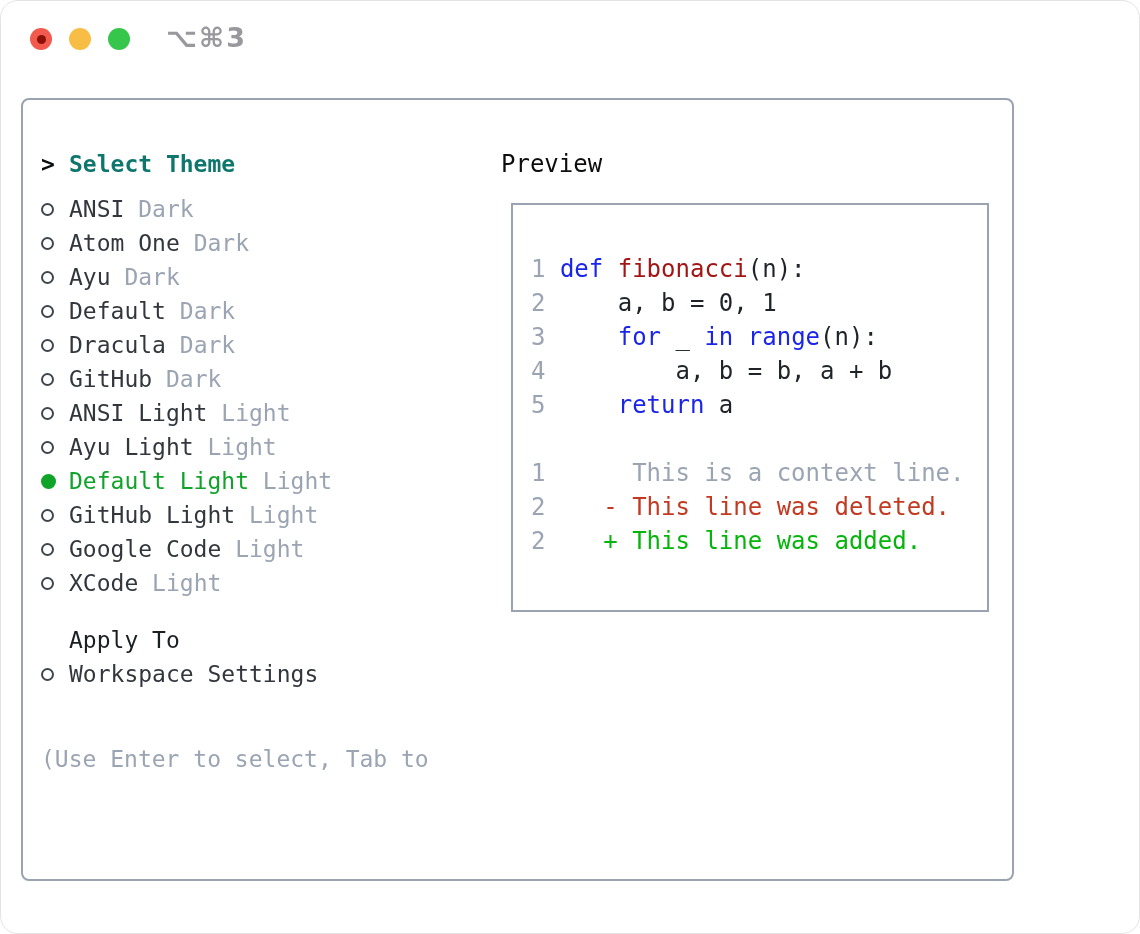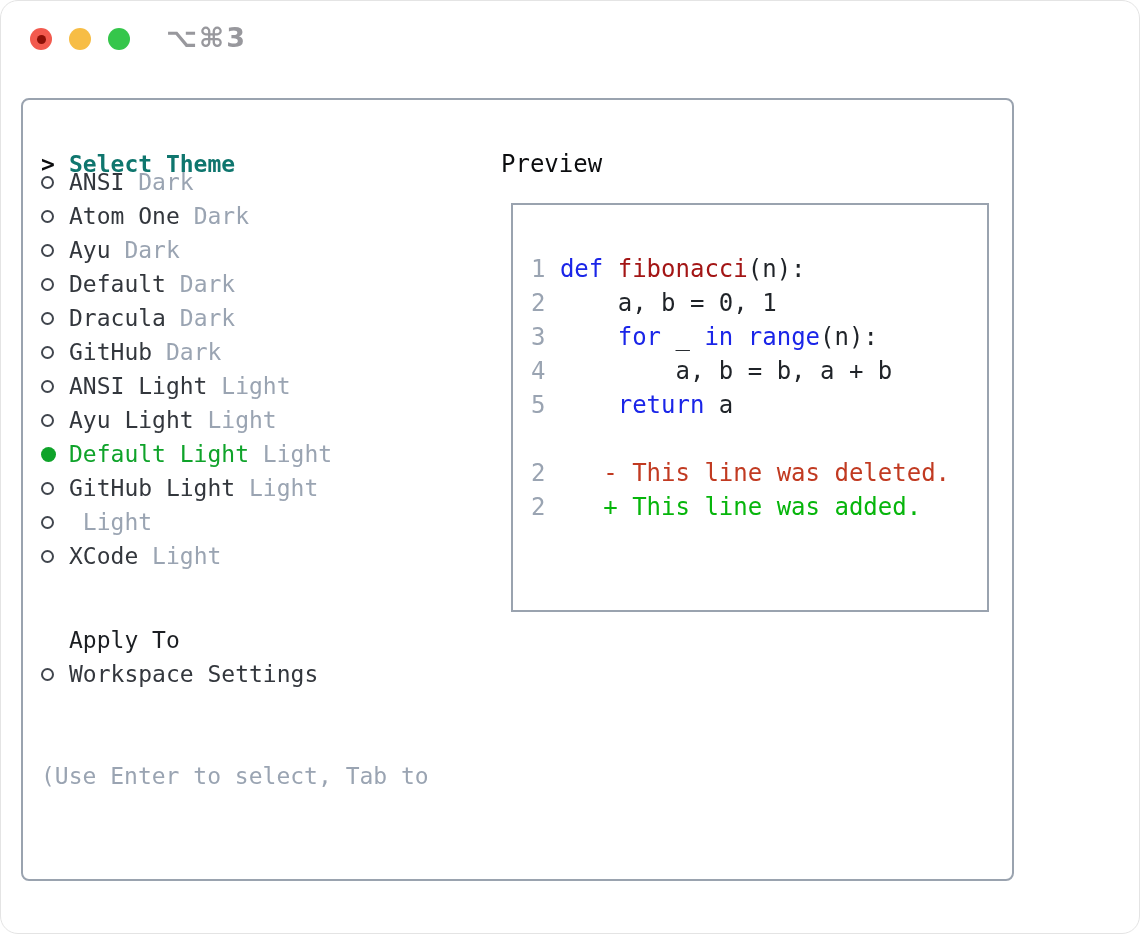--- a/index.html
+++ b/index.html
@@ -43,24 +43,24 @@
   .marker{width:28px;display:inline-flex;align-items:center;flex:0 0 28px;}
   .ring{width:13px;height:13px;border:2px solid #41464e;border-radius:50%;}
   .dot{width:15px;height:15px;border-radius:50%;background:var(--accent-green);}
   .arrow{font-weight:bold;color:#0c0d0f;}
   .label{color:var(--text-dark);}
   .label.sel{color:var(--accent-green);}
   .suffix{color:var(--muted-gray);}
   .bold-head{font-weight:bold;color:#0f766e;text-align:right;}
 
   #select-header{position:absolute;left:18px;top:47px;}
-  #theme-list{position:absolute;left:18px;top:65px;}
+  #theme-list{position:absolute;left:18px;top:92px;}
   #apply-label{position:absolute;left:46px;top:523px;}
   #apply-list{position:absolute;left:18px;top:557px;}
-  #help-text{position:absolute;left:18px;top:659px;}
+  #help-text{position:absolute;left:18px;top:642px;}
   #help-text .hrow{color:var(--muted-gray);}
 
   
   #preview-title{position:absolute;left:478px;top:47px;height:34px;line-height:34px;
     font-size:24px;font-weight:normal;color:#0c0d0f;}
   .preview-box{
     position:absolute;left:488px;top:103px;width:478px;height:409px;
     border:2px solid var(--border-gray);background:#fff;
     padding:47px 0 0 18px;overflow:hidden;
   }
@@ -97,21 +97,21 @@
         <div class="row"><span class="marker"><span class="ring"></span></span><span class="label">ANSI</span><span class="suffix"> Dark</span></div>
         <div class="row"><span class="marker"><span class="ring"></span></span><span class="label">Atom One</span><span class="suffix"> Dark</span></div>
         <div class="row"><span class="marker"><span class="ring"></span></span><span class="label">Ayu</span><span class="suffix"> Dark</span></div>
         <div class="row"><span class="marker"><span class="ring"></span></span><span class="label">Default</span><span class="suffix"> Dark</span></div>
         <div class="row"><span class="marker"><span class="ring"></span></span><span class="label">Dracula</span><span class="suffix"> Dark</span></div>
         <div class="row"><span class="marker"><span class="ring"></span></span><span class="label">GitHub</span><span class="suffix"> Dark</span></div>
         <div class="row"><span class="marker"><span class="ring"></span></span><span class="label">ANSI Light</span><span class="suffix"> Light</span></div>
         <div class="row"><span class="marker"><span class="ring"></span></span><span class="label">Ayu Light</span><span class="suffix"> Light</span></div>
         <div class="row"><span class="marker"><span class="dot"></span></span><span class="label sel">Default Light</span><span class="suffix"> Light</span></div>
         <div class="row"><span class="marker"><span class="ring"></span></span><span class="label">GitHub Light</span><span class="suffix"> Light</span></div>
-        <div class="row"><span class="marker"><span class="ring"></span></span><span class="suffix"> Light</span></div>
+        <div class="row"><span class="marker"><span class="ring"></span></span><span class="label">Google Code</span><span class="suffix"> Light</span></div>
         <div class="row"><span class="marker"><span class="ring"></span></span><span class="label">XCode</span><span class="suffix"> Light</span></div>
       </div>
 
     <div id="apply-label" class="hrow">
       <span style="color:#1b1e22">Apply To</span>
     </div>
 
     <div id="apply-list">
         <div class="row"><span class="marker"><span class="ring"></span></span><span class="label">Workspace Settings</span></div>
       </div>
@@ -122,18 +122,19 @@
 
     <div id="preview-title">Preview</div>
 
     <div class="preview-box">
         <div class="cline"><span class="lnum">1 </span><span class="kw">def</span><span> </span><span class="fn">fibonacci</span><span>(n):</span></div>
         <div class="cline"><span class="lnum">2 </span><span>    a, b = 0, 1</span></div>
         <div class="cline"><span class="lnum">3 </span><span>    </span><span class="kw">for</span><span> _ </span><span class="kw">in</span><span> </span><span class="kw">range</span><span>(n):</span></div>
         <div class="cline"><span class="lnum">4 </span><span>        a, b = b, a + b</span></div>
         <div class="cline"><span class="lnum">5 </span><span>    </span><span class="kw">return</span><span> a</span></div>
         <div class="cline"><span class="lnum"> </span></div>
+        <div class="cline"><span class="lnum">1 </span><span class="muted">     This is a context line.</span></div>
         <div class="cline"><span class="lnum">2 </span><span class="del">   - This line was deleted.</span></div>
         <div class="cline"><span class="lnum">2 </span><span class="add">   + This line was added.</span></div>
       </div>
 
   </div>
 </div>
 
 </body></html>

